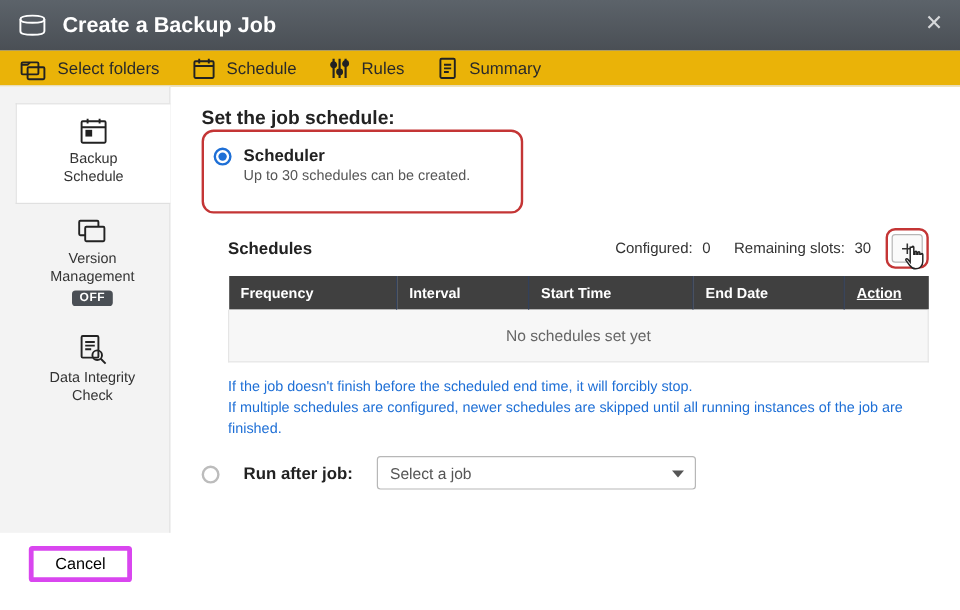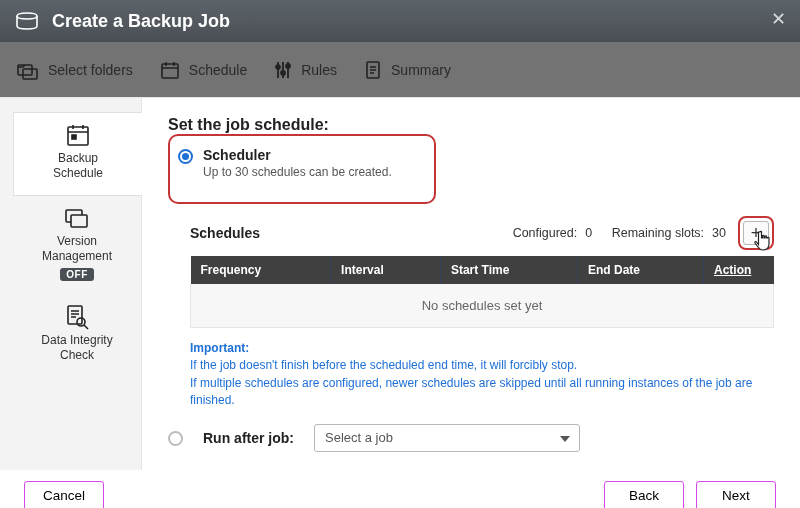--- a/index.html
+++ b/index.html
@@ -32,26 +32,26 @@
     position: absolute;
     right: 14px;
     top: 10px;
     color: #d6d8da;
     font-size: 18px;
     cursor: pointer;
     line-height: 1;
   }
   
   .steps {
-    height: 56px;
+    height: 30px;
     display: flex;
     align-items: center;
     padding: 0 16px;
     gap: 26px;
-    background: #737373;
+    background: #eab308;
     border-bottom: 1px solid #e6e6e6;
   }
   .step {
     display: flex;
     align-items: center;
     gap: 8px;
     color: #2a2a2a;
     cursor: pointer;
     font-size: 14px;
   }
@@ -176,21 +176,21 @@
 
   
   .ftr {
     height: 50px;
     display: flex; align-items: center; justify-content: space-between;
     padding: 0 24px;
     border-top: 1px solid transparent;
   }
   .btn {
     min-width: 80px; height: 30px; padding: 0 18px;
-    border: 1px solid #d946ef; border-radius: 3px; background: #fff;
+    border: 4px solid #d946ef; border-radius: 3px; background: #fff;
     font-size: 13.5px; cursor: pointer;
     display:inline-flex; align-items:center; justify-content:center;
   }
   .ftr-right { display:flex; gap: 12px; }
 </style>
 </head>
 <body>
 
 <div class="hdr">
   <span class="hdr-icon">
@@ -331,38 +331,33 @@
         </thead>
         <tbody>
           <tr>
             <td colspan="5">No schedules set yet</td>
           </tr>
         </tbody>
       </table>
     </div>
 
     <div class="imp">
-      <div class="imp-t">Important:</div>
       <div>If the job doesn't finish before the scheduled end time, it will forcibly stop.</div>
       <div>If multiple schedules are configured, newer schedules are skipped until all running instances of the job are finished.</div>
     </div>
 
     <div class="raj">
       <div class="raj-row">
         <span class="radio"></span>
         <span class="raj-title">Run after job:</span>
         <div class="sel">
           <span>Select a job</span>
         </div>
       </div>
 
     </div>
 
   </div>
 </div>
 
 <div class="ftr">
   <button class="btn">Cancel</button>
-  <div class="ftr-right">
-    <button class="btn">Back</button>
-    <button class="btn">Next</button>
-  </div>
 </div>
 
 </body></html>

